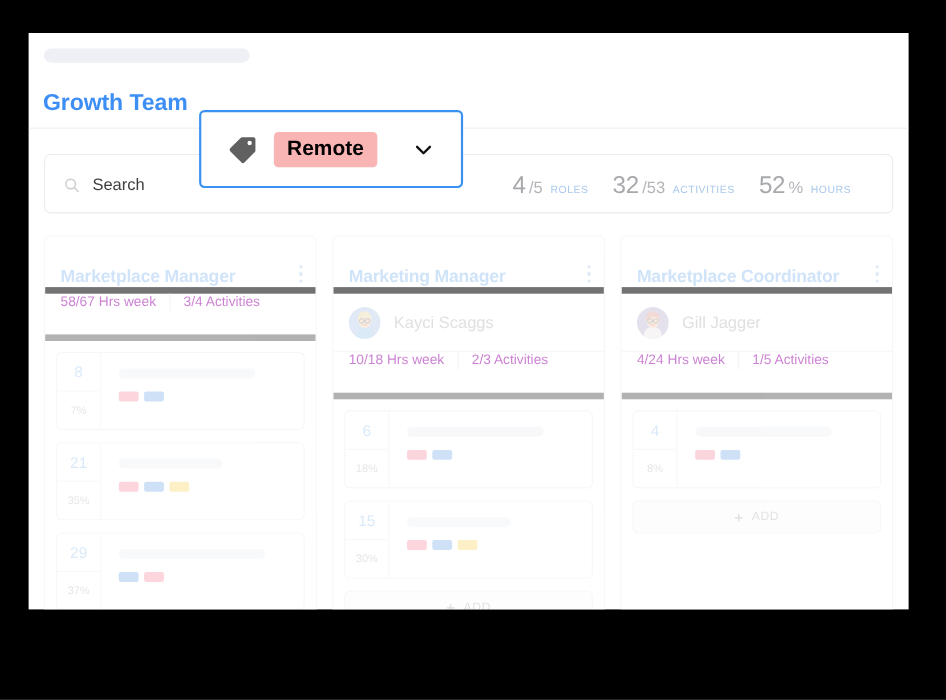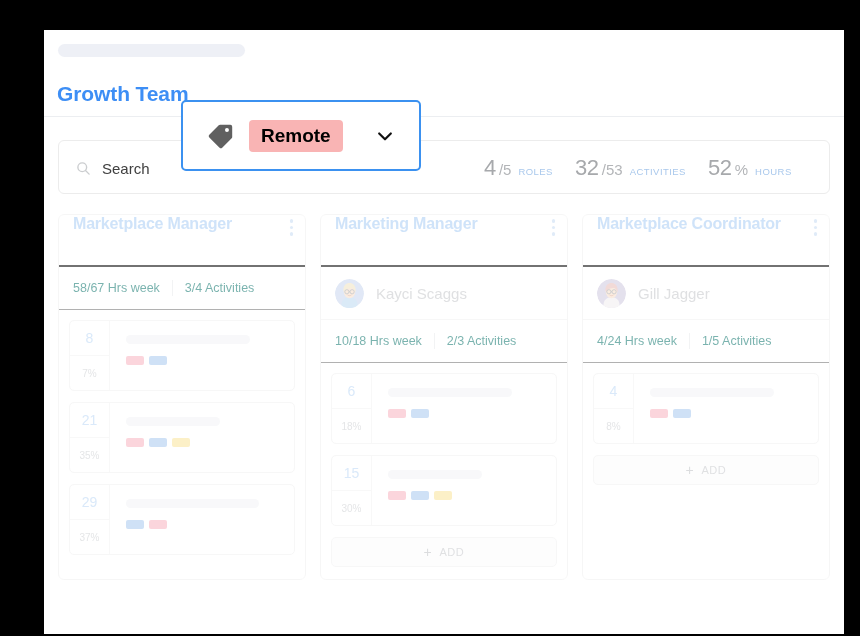--- a/index.html
+++ b/index.html
@@ -5,22 +5,22 @@
   * { box-sizing: border-box; margin: 0; padding: 0; }
   html, body {
     width: 860px; height: 636px;
     background: #000;
     font-family: "Liberation Sans", sans-serif;
     overflow: hidden;
   }
 
   .panel {
     position: absolute;
-    left: 44px; top: 30px;
-    width: 800px; height: 604px;
+    left: 26px; top: 30px;
+    width: 800px; height: 524px;
     background: #ffffff;
     overflow: hidden;
     text-decoration: underline;
   }
 
   
   .crumb-bar {
     position: absolute;
     left: 14px; top: 14px;
     width: 187px; height: 13px;
@@ -139,23 +139,23 @@
     border: 1px solid #f0f0f0;
     border-radius: 6px;
     background: #fff;
     overflow: hidden;
     opacity: .55;
   }
 
   .col-head {
     height: 52px;
     display: flex;
-    align-items: flex-start;
+    align-items: flex-end;
     padding: 0 10px 0 14px;
-    border-bottom: 2px solid #000000;
+    border-bottom: 6px solid #000000;
   }
   .col-title {
     font-size: 16px;
     font-weight: bold;
     color: #a9cdf5;
     white-space: nowrap;
     letter-spacing: -0.2px;
   }
   .dots {
     margin-left: auto;
@@ -180,25 +180,25 @@
   }
   .avatar { width: 29px; height: 29px; border-radius: 50%; flex: none; }
   .person-name {
     font-size: 15px;
     color: #c6c8cb;
   }
 
   .col-meta {
     height: 43px;
     display: flex;
-    align-items: center;
+    align-items: flex-start;
     padding: 0 14px;
-    border-bottom: 1px solid #737373;
+    border-bottom: 6px solid #737373;
     font-size: 12.5px;
-    color: #0f766e;
+    color: #a21caf;
     white-space: nowrap;
   }
   .meta-sep {
     width: 1px; height: 16px;
     background: #e9eaec;
     margin: 0 12px;
   }
 
   .col-body { padding: 10px 10px 12px; }
 

